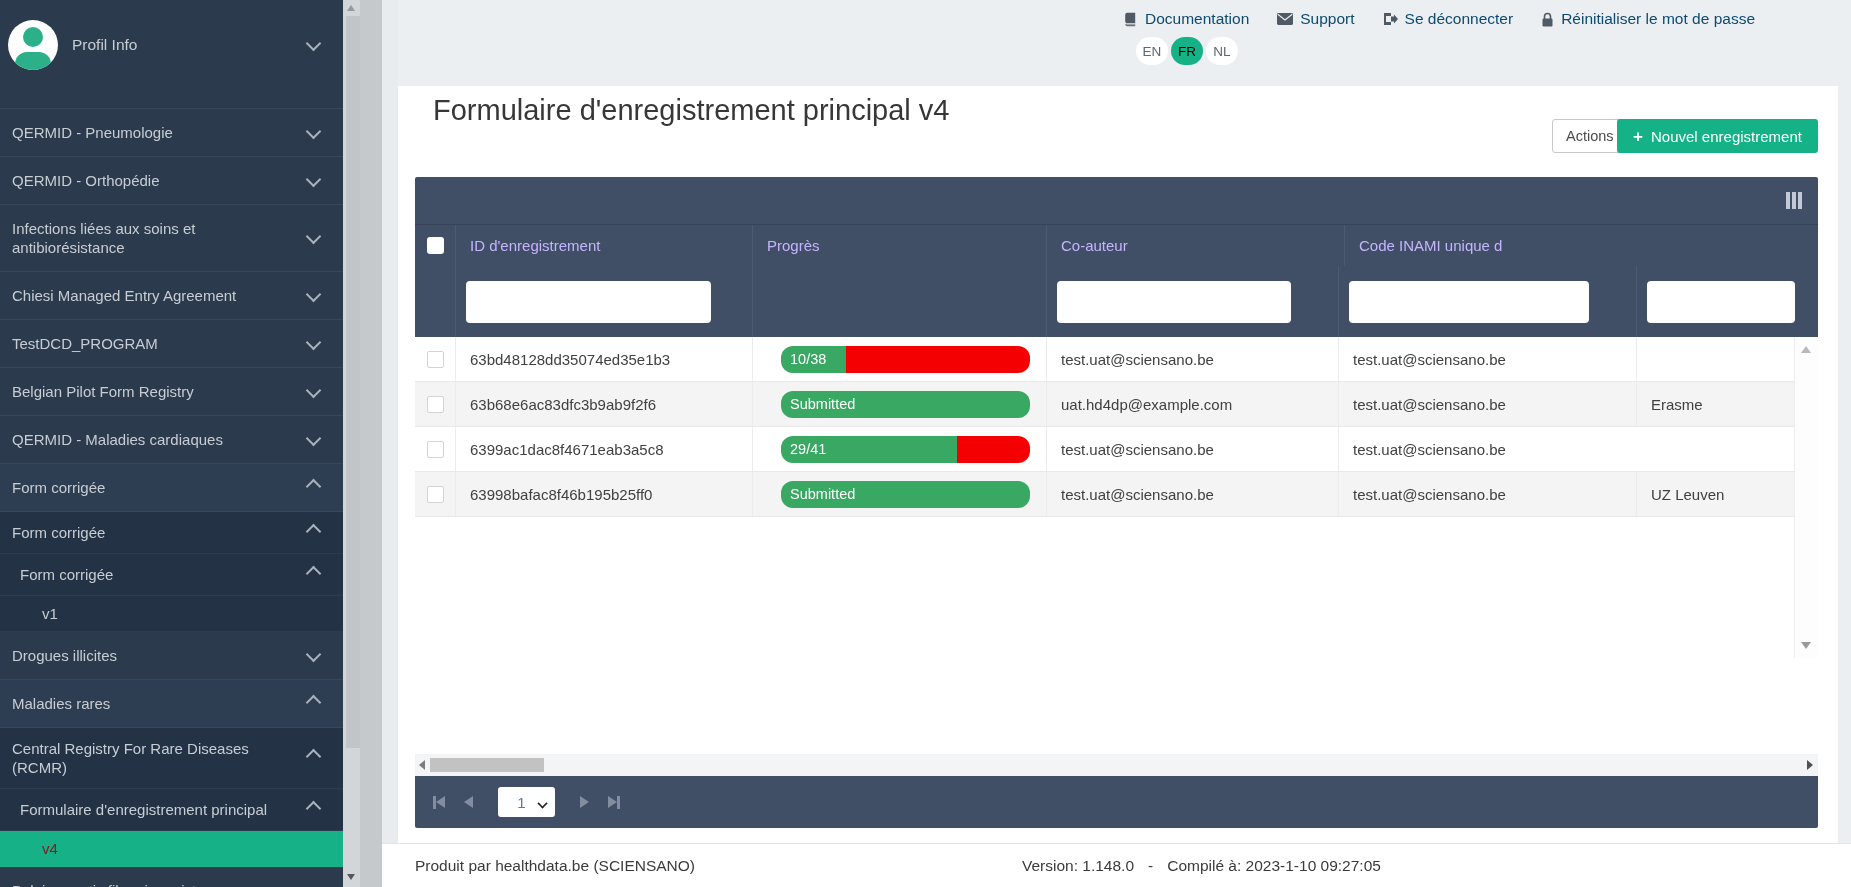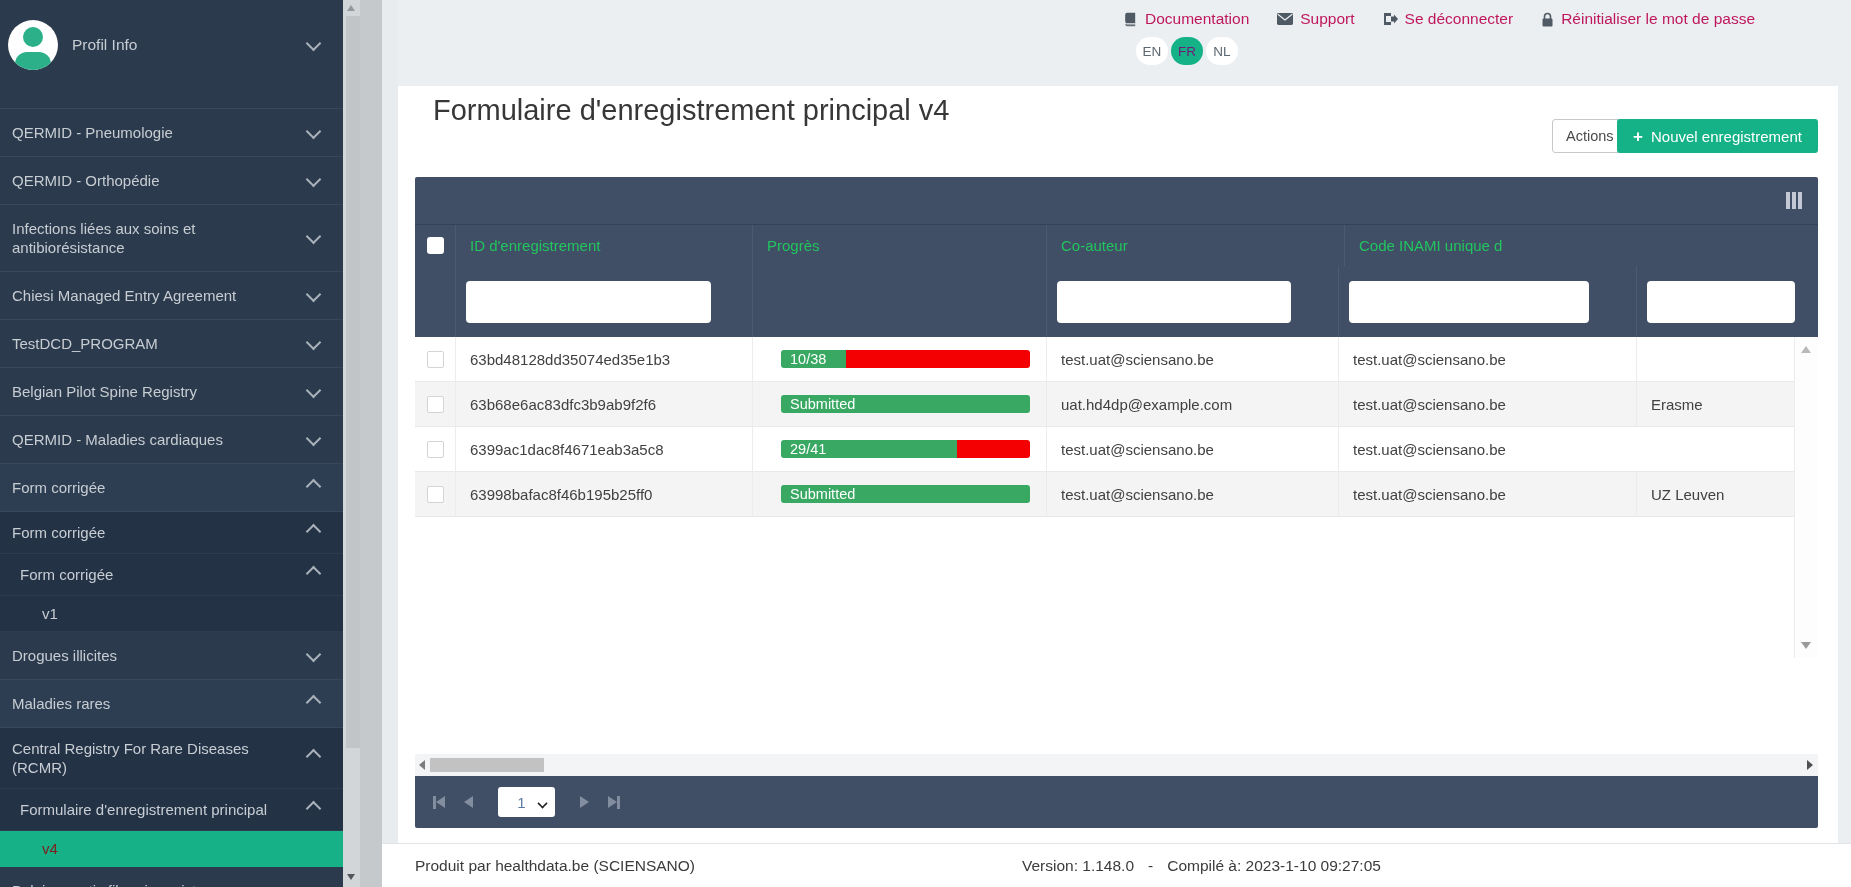--- a/index.html
+++ b/index.html
@@ -31,56 +31,56 @@
   
   .sb-scrollA{position:absolute;left:343px;top:0;width:17px;height:887px;background:#d3d6d8;}
   .sb-thumbA{position:absolute;left:3px;top:16px;width:14px;height:732px;background:#c2c5c7;}
   .tri{width:0;height:0;position:absolute;}
   .sbA-up{left:4px;top:5px;border-left:4px solid transparent;border-right:4px solid transparent;border-bottom:6px solid #93999e;}
   .sbA-down{left:4px;top:874px;border-left:4px solid transparent;border-right:4px solid transparent;border-top:6px solid #53575b;}
   .sb-scrollB{position:absolute;left:360px;top:0;width:22px;height:887px;background:#c6c9cb;}
   .page-gap{position:absolute;left:382px;top:0;width:16px;height:887px;background:#e9ecee;}
   
   .toplinks{position:absolute;top:10px;right:96px;display:flex;gap:28px;align-items:center;}
-  .toplink{display:flex;align-items:center;gap:7px;font-size:15.5px;color:#be185d;cursor:pointer;}
+  .toplink{display:flex;align-items:center;gap:7px;font-size:15.5px;color:#0c4a6e;cursor:pointer;}
   .toplink svg{display:block;}
   .langs{position:absolute;left:1136px;top:37px;display:flex;gap:3px;}
   .lang{width:32px;height:28px;border-radius:14px;background:#fff;color:#5c6872;font-size:13.5px;display:flex;align-items:center;justify-content:center;cursor:pointer;}
-  .lang.active{background:#14b286;color:#701a75;}
+  .lang.active{background:#14b286;color:#000000;}
   
   .card{position:absolute;left:398px;top:86px;width:1440px;height:757px;background:#fff;}
   .title{position:absolute;left:35px;top:8px;margin:0;font-size:29px;font-weight:300;color:#373737;}
   .btn-actions{position:absolute;left:1154px;top:33px;height:34px;padding:0 13px;background:#fff;border:1px solid #c8c8c8;border-radius:3px;font-size:14.5px;color:#4a4a4a;font-family:inherit;cursor:pointer;}
   .btn-new{position:absolute;left:1219px;top:33px;height:34px;width:201px;background:#14b286;border:none;border-radius:3px;color:#fff;font-size:15px;font-family:inherit;cursor:pointer;display:flex;align-items:center;justify-content:center;gap:8px;}
   .btn-new .plus{font-size:17px;font-weight:bold;line-height:1;}
   
   .grid{position:absolute;left:17px;top:91px;width:1403px;height:650px;}
   .grid-toolbar{position:relative;height:47px;background:#404e66;border-radius:2px 2px 0 0;}
   .cols-icon{position:absolute;right:16px;top:15px;display:flex;gap:2px;cursor:pointer;}
   .cols-icon i{display:block;width:4px;height:17px;background:#c2c8d4;}
   .grid-header{display:flex;height:41px;background:#404e66;border-top:1px solid #35425a;}
-  .hcell{display:flex;align-items:center;font-size:15px;color:#22c55e;padding-left:14px;box-sizing:border-box;border-left:1px solid #4c5a72;white-space:nowrap;overflow:hidden;cursor:pointer;}
+  .hcell{display:flex;align-items:center;font-size:15px;color:#c4b5fd;padding-left:14px;box-sizing:border-box;border-left:1px solid #4c5a72;white-space:nowrap;overflow:hidden;cursor:pointer;}
   .hcell:first-child{border-left:none;padding-left:0;justify-content:center;}
   .grid-filter{display:flex;height:71px;background:#404e66;}
   .fcell{box-sizing:border-box;border-left:1px solid #4c5a72;position:relative;}
   .fcell:first-child{border-left:none;}
   .fcell input{position:absolute;left:10px;top:15px;height:42px;border:none;border-radius:4px;background:#fff;box-sizing:border-box;padding:0 8px;font-size:15px;font-family:inherit;outline:none;}
   .c0{width:40px;}.c1{width:297px;}.c2{width:294px;}.c3{width:292px;}.c4{width:298px;}.c5{width:159px;}
   .fcell.c1 input{width:245px;}
   .fcell.c3 input{width:234px;}
   .fcell.c4 input{width:240px;}
   .fcell.c5 input{width:148px;left:10px;}
   .grid-body{position:relative;height:417px;background:#fff;}
   .row{display:flex;height:44px;align-items:center;border-bottom:1px solid #e9e9e9;background:#fff;cursor:pointer;}
   .row.alt{background:#f4f4f4;}
   .cell{box-sizing:border-box;padding-left:14px;font-size:15px;color:#414141;white-space:nowrap;overflow:hidden;border-left:1px solid #ececec;height:100%;display:flex;align-items:center;}
   .cell:first-child{border-left:none;padding-left:0;justify-content:center;}
   .cb-box{width:15px;height:15px;background:#fff;border:1px solid #d4d4d4;border-radius:2px;cursor:pointer;}
   .cb-box.header{width:17px;height:17px;border:none;border-radius:3px;}
-  .pbar{display:flex;height:18px;width:calc(100% - 30px);margin:0 16px 0 14px;border-radius:3px;overflow:hidden;}
+  .pbar{display:flex;height:27px;width:calc(100% - 30px);margin:0 16px 0 14px;border-radius:12px;overflow:hidden;}
   .pfill{background:#38a862;color:#fff;font-size:14.5px;display:flex;align-items:center;padding-left:9px;white-space:nowrap;box-sizing:border-box;}
   .prest{flex:1;background:#f50002;}
   .vscroll{position:absolute;right:0;top:0;width:23px;height:321px;background:#fdfdfd;border-left:1px solid #ececec;cursor:pointer;}
   .vs-up{left:6px;top:9px;border-left:5px solid transparent;border-right:5px solid transparent;border-bottom:7px solid #b9b9b9;}
   .vs-down{left:6px;top:305px;border-left:5px solid transparent;border-right:5px solid transparent;border-top:7px solid #9a9a9a;}
   .hscroll{position:relative;height:22px;background:#f2f4f5;cursor:pointer;}
   .hthumb{position:absolute;left:15px;top:4px;width:114px;height:14px;background:#c2c2c2;}
   .hs-left{left:4px;top:6px;border-top:5px solid transparent;border-bottom:5px solid transparent;border-right:6px solid #7c7c7c;}
   .hs-right{right:5px;top:6px;border-top:5px solid transparent;border-bottom:5px solid transparent;border-left:6px solid #505050;}
   .pager{height:52px;background:#404e66;display:flex;align-items:center;padding-left:18px;gap:19px;border-radius:0 0 2px 2px;}
@@ -108,21 +108,21 @@
     </div>
     <span class="profile-label">Profil Info</span>
     <span class="chev down"></span>
   </div>
   <div class="menu">
       <div class="sb-item lvl1"><span>QERMID - Pneumologie</span><span class="chev down"></span></div>
       <div class="sb-item lvl1"><span>QERMID - Orthopédie</span><span class="chev down"></span></div>
       <div class="sb-item lvl1"><span>Infections liées aux soins et antibiorésistance</span><span class="chev down"></span></div>
       <div class="sb-item lvl1"><span>Chiesi Managed Entry Agreement</span><span class="chev down"></span></div>
       <div class="sb-item lvl1"><span>TestDCD_PROGRAM</span><span class="chev down"></span></div>
-      <div class="sb-item lvl1"><span>Belgian Pilot Spine Registry</span><span class="chev down"></span></div>
+      <div class="sb-item lvl1"><span>Belgian Pilot Form Registry</span><span class="chev down"></span></div>
       <div class="sb-item lvl1"><span>QERMID - Maladies cardiaques</span><span class="chev down"></span></div>
       <div class="sb-item lvl1 expanded"><span>Form corrigée</span><span class="chev up"></span></div>
       <div class="sb-item lvl2"><span>Form corrigée</span><span class="chev up"></span></div>
       <div class="sb-item lvl3"><span>Form corrigée</span><span class="chev up"></span></div>
       <div class="sb-item lvl4"><span>v1</span></div>
       <div class="sb-item lvl1"><span>Drogues illicites</span><span class="chev down"></span></div>
       <div class="sb-item lvl1 expanded"><span>Maladies rares</span><span class="chev up"></span></div>
       <div class="sb-item lvl2"><span>Central Registry For Rare Diseases (RCMR)</span><span class="chev up"></span></div>
       <div class="sb-item lvl3"><span>Formulaire d'enregistrement principal</span><span class="chev up"></span></div>
       <div class="sb-item lvl4 selected"><span>v4</span></div>

